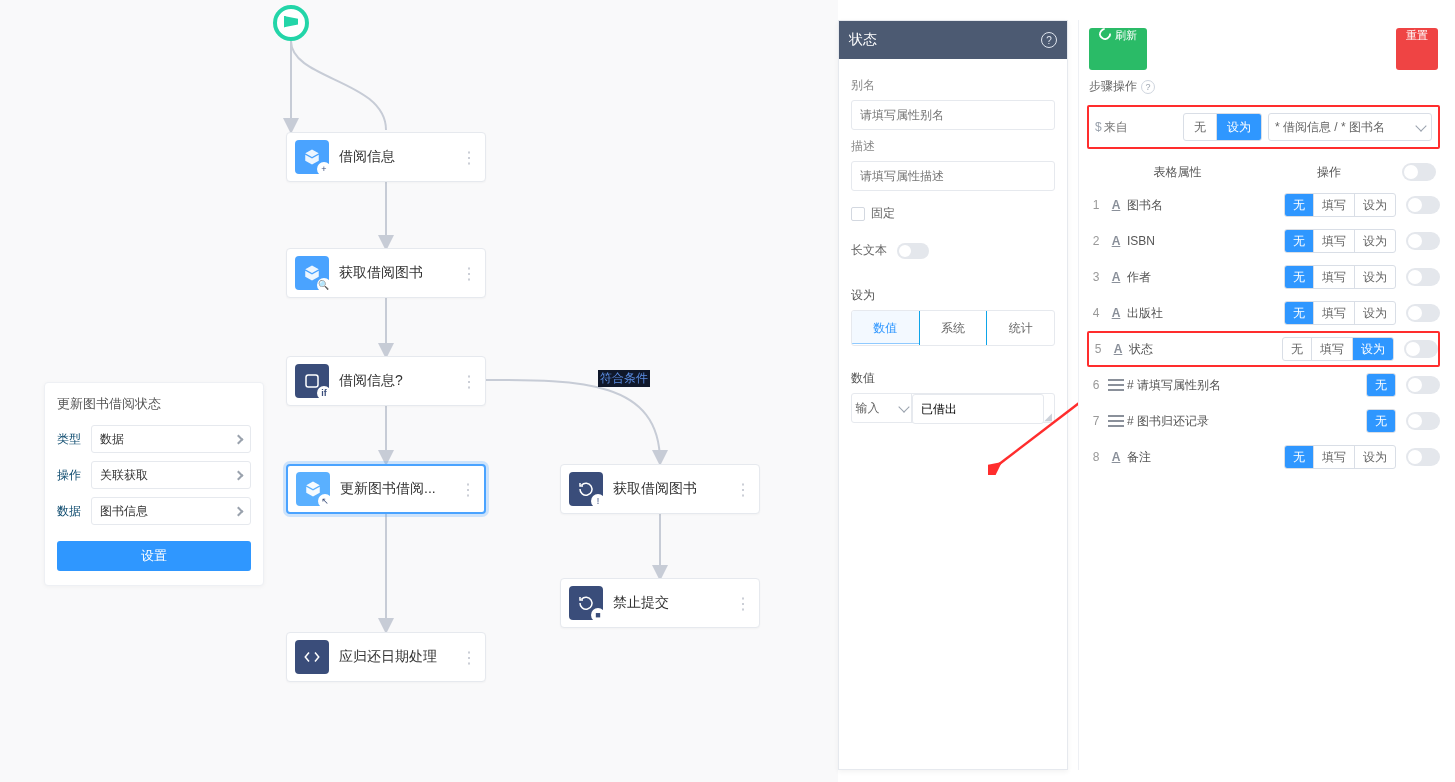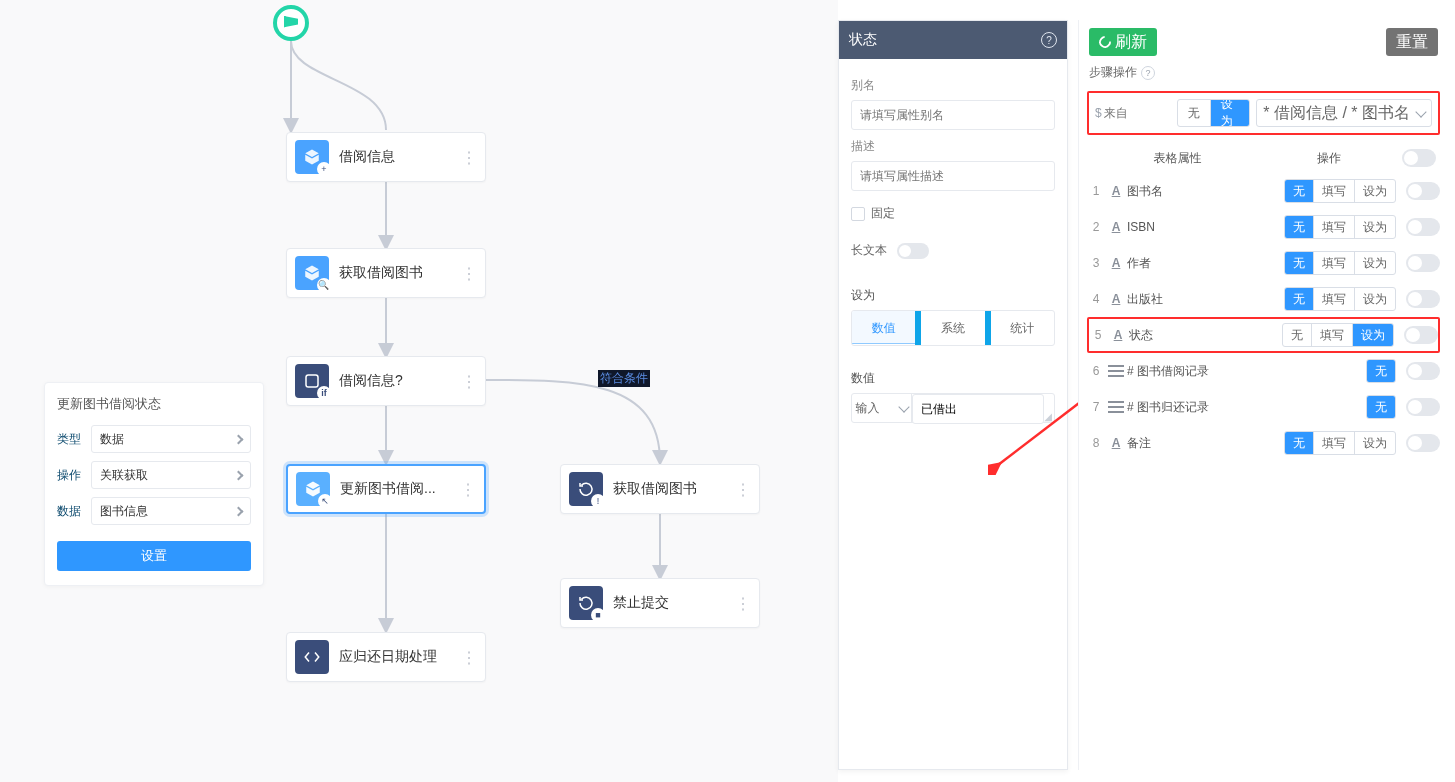--- a/index.html
+++ b/index.html
@@ -36,47 +36,47 @@
 .pm-head .help { width: 16px; height: 16px; border: 1px solid #dfe5ee; border-radius: 50%; display: flex; align-items: center; justify-content: center; font-size: 10px; color: #dfe5ee; }
 .pm-body { padding: 10px 12px; }
 .pm-body .seclbl { font-size: 12px; color: #888; margin: 8px 0 6px; }
 .pm-body input[type=text] { width: 100%; height: 30px; border: 1px solid #e6e9ee; border-radius: 3px; padding: 0 8px; font-size: 12px; outline: none; }
 .chk { display: flex; align-items: center; gap: 6px; font-size: 12px; color: #666; }
 .chk .box { width: 14px; height: 14px; border: 1px solid #d3d8e0; border-radius: 2px; }
 .switch { width: 32px; height: 16px; border-radius: 8px; background: #e4e7ec; position: relative; }
 .switch::after { content: ""; position: absolute; left: 2px; top: 2px; width: 12px; height: 12px; border-radius: 50%; background: #fff; }
 .rowflex { display: flex; align-items: center; gap: 10px; font-size: 12px; color: #666; }
 .seg { display: flex; border: 1px solid #e6e9ee; border-radius: 3px; overflow: hidden; margin-top: 6px; }
-.seg .opt { flex: 1; text-align: center; height: 34px; line-height: 34px; font-size: 12px; color: #666; border-left: 6px solid #0ea5e9; cursor: pointer; }
+.seg .opt { flex: 1; text-align: center; height: 34px; line-height: 34px; font-size: 12px; color: #666; border-left: 1px solid #0ea5e9; cursor: pointer; }
 .seg .opt:first-child { border-left: none; }
 .seg .opt.active { color: #2f97ff; border: 1px solid #8fcaff; background: #f3f9ff; margin: -1px; }
 .val-row { display: flex; margin-top: 6px; border: 1px solid #e6e9ee; border-radius: 3px; height: 30px; }
 .val-row .sel { width: 60px; border-right: 1px solid #e6e9ee; display: flex; align-items: center; justify-content: center; gap: 20px; font-size: 12px; color: #666; cursor: pointer; }
 .val-row .txt { flex: 1; border: none; padding: 0 8px; font-size: 12px; outline: none; resize: none; line-height: 28px; }
 .resize-grip { width: 10px; text-align: right; color: #cbd1d9; font-size: 10px; padding-right: 2px; align-self: flex-end; }
 .addbtn { width: 100%; height: 32px; background: #3a4d7a; color: #fff; border: none; border-radius: 3px; font-size: 13px; margin-top: 10px; cursor: pointer; }
 
 
 .panel-right { position: absolute; left: 1078px; top: 20px; width: 370px; height: 750px; background: #fff; border-left: 1px solid #eef0f4; }
 .pr-top { display: flex; justify-content: space-between; padding: 8px 10px; }
-.btn-o { height: 28px; padding: 0 10px; border: none; border-radius: 3px; font-size: 16px; cursor: pointer; display: inline-flex; align-items: center; gap: 4px; }
+.btn-o { height: 42px; padding: 0 10px; border: none; border-radius: 3px; font-size: 11px; cursor: pointer; display: inline-flex; align-items: flex-start; gap: 4px; }
 .btn-green { background: #2abb67; color: #fff; }
-.btn-red { background: #737373; color: #fff; }
+.btn-red { background: #ef4444; color: #fff; }
 .pr-steplbl { padding: 0 10px 6px; font-size: 12px; color: #666; display: flex; align-items: center; gap: 4px; }
 .pr-steplbl .q { width: 14px; height: 14px; border: 1px solid #cfd5de; border-radius: 50%; display: inline-flex; align-items: center; justify-content: center; font-size: 9px; color: #9aa2ad; }
 .pr-head { display: flex; border: 1px solid #e6e9ee; height: 34px; }
 .pr-head .c1 { width: 98px; border-right: 1px solid #e6e9ee; display: flex; align-items: center; justify-content: center; font-size: 12px; }
 .pr-head .c2 { flex: 1; display: flex; align-items: center; justify-content: center; font-size: 12px; }
 .redbox1 { border: 2px solid #ff2d2d; border-radius: 2px; margin: 4px 8px; padding: 6px; display: flex; align-items: center; }
 .from { width: 88px; color: #777; font-size: 12px; display: flex; align-items: center; gap: 2px; }
 .btngrp { display: inline-flex; border: 1px solid #d9dee6; border-radius: 3px; overflow: hidden; height: 28px; }
 .btngrp .b { padding: 0 10px; display: flex; align-items: center; font-size: 12px; color: #666; border-left: 1px solid #d9dee6; cursor: pointer; }
 .btngrp .b:first-child { border-left: none; }
 .btngrp .b.active { background: #2f97ff; color: #fff; }
-.selbox { flex: 1; margin-left: 6px; height: 28px; border: 1px solid #d9dee6; border-radius: 3px; display: flex; align-items: center; padding: 0 6px; font-size: 16px; color: #666; justify-content: space-between; cursor: pointer; gap: 7px; }
+.selbox { flex: 1; margin-left: 6px; height: 28px; border: 1px solid #d9dee6; border-radius: 3px; display: flex; align-items: center; padding: 0 6px; font-size: 12px; color: #666; justify-content: space-between; cursor: pointer; }
 .pr-th { display: flex; padding: 10px 12px 6px; align-items: center; }
 .pr-th .thl { flex: 1; text-align: center; font-size: 12px; color: #555; font-weight: 500; }
 .pr-th .thr { width: 130px; text-align: center; font-size: 12px; color: #555; font-weight: 500; }
 .tswitch { width: 34px; height: 18px; border-radius: 9px; background: #e4e7ec; position: relative; }
 .tswitch.off::after { content: ""; position: absolute; left: 2px; top: 2px; width: 14px; height: 14px; border-radius: 50%; background: #fff; }
 .pr-rows { padding: 0 8px; }
 .pr-row { display: flex; align-items: center; height: 36px; }
 .pr-row .num { width: 18px; text-align: center; color: #999; font-size: 12px; }
 .pr-row .ico { width: 22px; text-align: center; color: #8a909a; font-size: 12px; }
 .pr-row .name { flex: 1; font-size: 12px; color: #555; }
@@ -377,21 +377,21 @@
       <div class="b active" style="background:#2f97ff;color:#fff">设为</div>
     </div>
           </div>
     <div class="sw">
             <div class="tswitch off"></div>
           </div>
         </div>
         <div class="pr-row">
     <div class="num">6</div>
     <div class="ico"><span class="listico"></span></div>
-    <div class="name"># 图书借阅记录</div>
+    <div class="name"># 请填写属性别名</div>
     <div class="ops">
             <div class="btngrp">
               <div class="b active" style="background:#2f97ff;color:#fff">无</div>
             </div>
           </div>
     <div class="sw">
             <div class="tswitch off"></div>
           </div>
         </div>
         <div class="pr-row">

